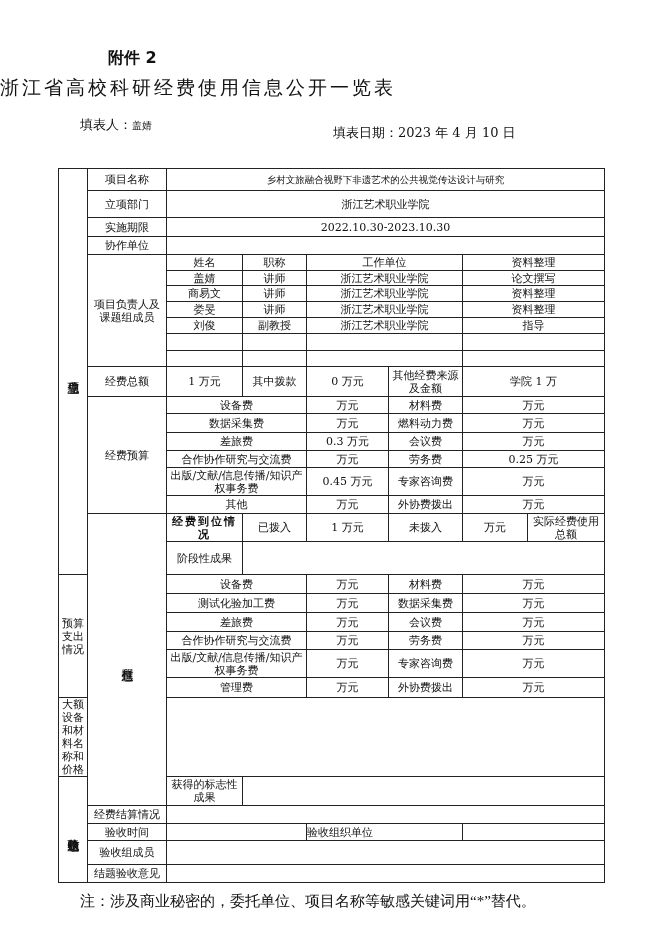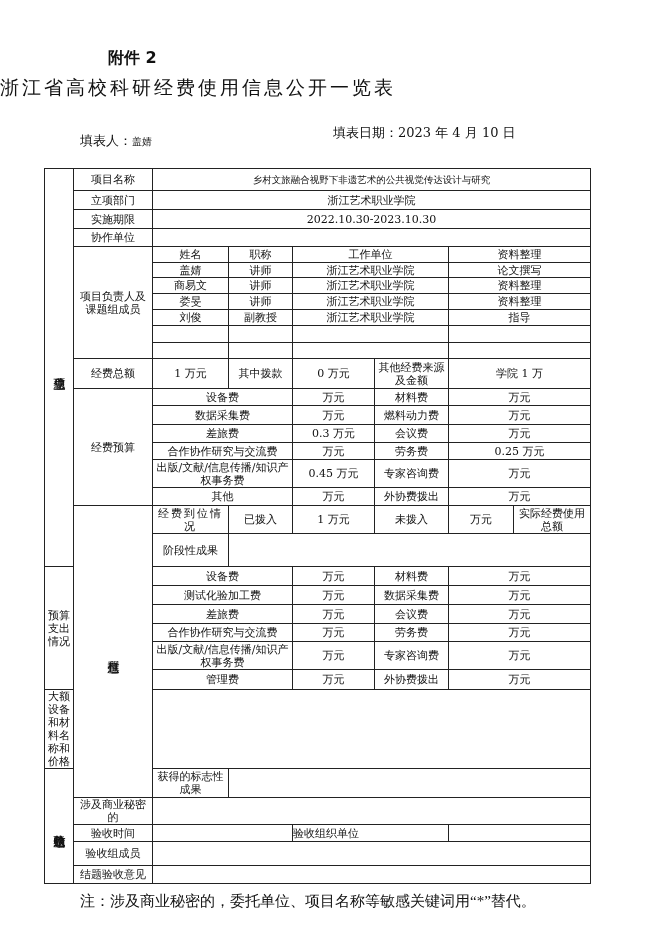--- a/index.html
+++ b/index.html
@@ -2,24 +2,24 @@
 <html><head>
 <meta charset="utf-8">
 <style>
   html, body { margin:0; padding:0; background:#ffffff; }
   body { width:662px; height:936px; position:relative; overflow:hidden;
          font-family:"DejaVu Serif","Liberation Serif",serif; color:#111; }
   .attach { position:absolute; left:80px; top:48px; font-size:16px; font-weight:bold;
             font-family:"DejaVu Sans","Liberation Sans",sans-serif;padding-left:28px; }
   .title { position:absolute; left:0; width:662px; top:75px; text-align:left;
            font-size:19px; letter-spacing:3px; }
-  .filler { position:absolute; left:80px; top:132px; font-size:13px;text-align:center; }
+  .filler { position:absolute; left:80px; top:116px; font-size:13px;text-align:center; }
   .filler .small { font-size:10px; }
   .filldate { position:absolute; left:333px; top:124px; font-size:13px; }
-  table.main { position:absolute; left:44px; top:168px; border-collapse:collapse;
+  table.main { position:absolute; left:58px; top:168px; border-collapse:collapse;
                table-layout:fixed; width:546px; font-size:11px; }
   table.main td { border:1px solid #222; padding:0 3px; text-align:center;
                   vertical-align:middle; line-height:13px; overflow:hidden; }
   td.sec { letter-spacing:0; line-height:16px; font-size:12px; }
   td.r { text-align:right;margin-left:48px; }
   td.l { text-align:left; }
   .proj { font-size:9.5px; }
   .note { position:absolute; left:80px; top:892px; font-size:15px;font-family:Liberation Serif, serif; }
 </style>
 </head>
@@ -43,21 +43,21 @@
       <col style="width:65px">
       <col style="width:77px">
   </colgroup>
 
   <tbody>
       <tr style="height:22px">
     <td class="sec" rowspan="20" style="writing-mode:vertical-rl;text-orientation:upright;">立项信息</td>
     <td>项目名称</td>
     <td colspan="6" class="proj">乡村文旅融合视野下非遗艺术的公共视觉传达设计与研究</td>
   </tr>
-  <tr style="height:19px">
+  <tr style="height:27px">
     <td>立项部门</td>
     <td colspan="6">浙江艺术职业学院</td>
   </tr>
   <tr style="height:19px">
     <td>实施期限</td>
     <td colspan="6">2022.10.30-2023.10.30</td>
   </tr>
   <tr style="height:18px">
     <td>协作单位</td>
     <td colspan="6"></td>
@@ -147,21 +147,21 @@
   </tr>
   <tr style="height:18px">
     <td colspan="2">其他</td>
     <td class="r">万元</td>
     <td>外协费拨出</td>
     <td colspan="2" class="r">万元</td>
   </tr>
 
   <tr style="height:28px">
     <td class="sec" rowspan="10" style="writing-mode:vertical-rl;text-orientation:upright;">过程信息</td>
-    <td class="l" style="letter-spacing:2px;">经费到位情况</td>
+    <td class="l" style="letter-spacing:2px;font-weight:bold;">经费到位情况</td>
     <td>已拨入</td>
     <td>1 万元</td>
     <td>未拨入</td>
     <td>万元</td>
     <td>实际经费使用总额</td>
     <td>万元</td>
   </tr>
   <tr style="height:33px">
     <td class="l">阶段性成果</td>
     <td colspan="6"></td>
@@ -207,21 +207,21 @@
     <td>大额设备和材料名称和价格</td>
     <td colspan="6"></td>
   </tr>
 
   <tr style="height:29px">
     <td class="sec" rowspan="6" style="writing-mode:vertical-rl;text-orientation:upright;">结题验收信息</td>
     <td>获得的标志性成果</td>
     <td colspan="6"></td>
   </tr>
   <tr style="height:18px">
-    <td>涉及商业秘密的</td>
+    <td>经费结算情况</td>
     <td colspan="6"></td>
   </tr>
   <tr style="height:17px">
     <td>验收时间</td>
     <td colspan="2" style="border-right:1px solid #222;"></td>
     <td colspan="2" style="text-align:left;padding-left:0;">验收组织单位</td>
     <td colspan="2"></td>
   </tr>
   <tr style="height:24px">
     <td>验收组成员</td>

